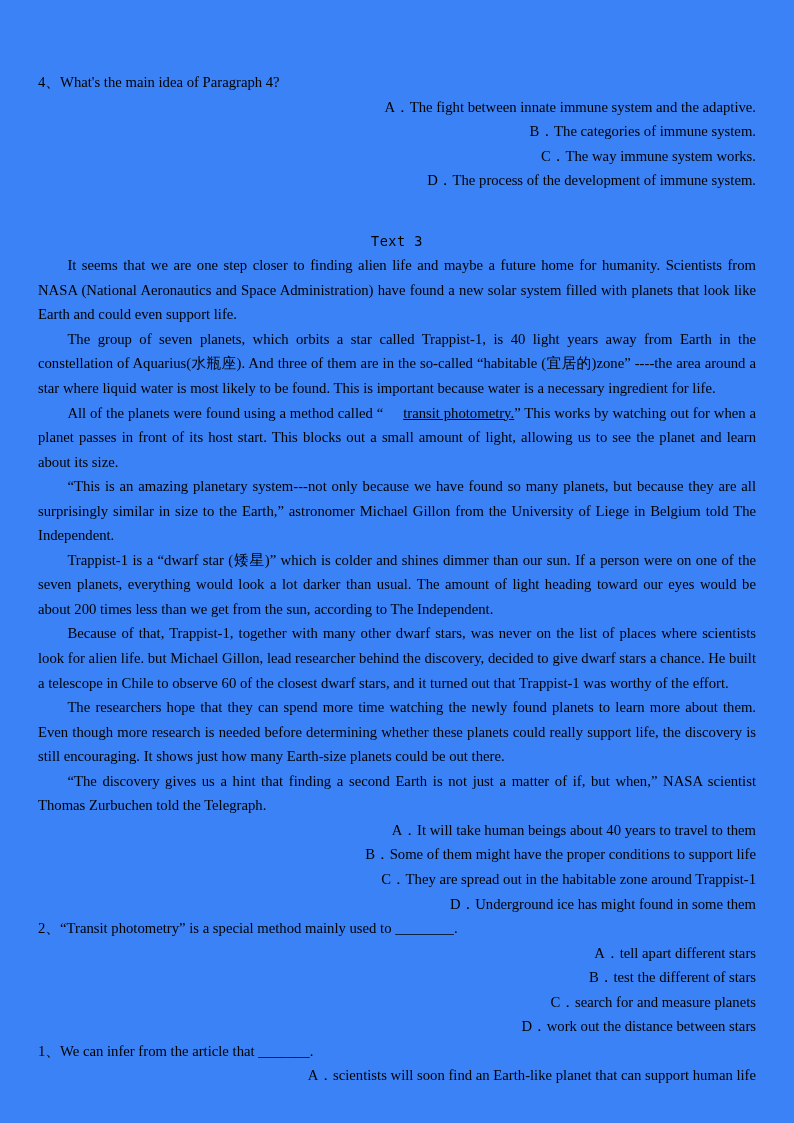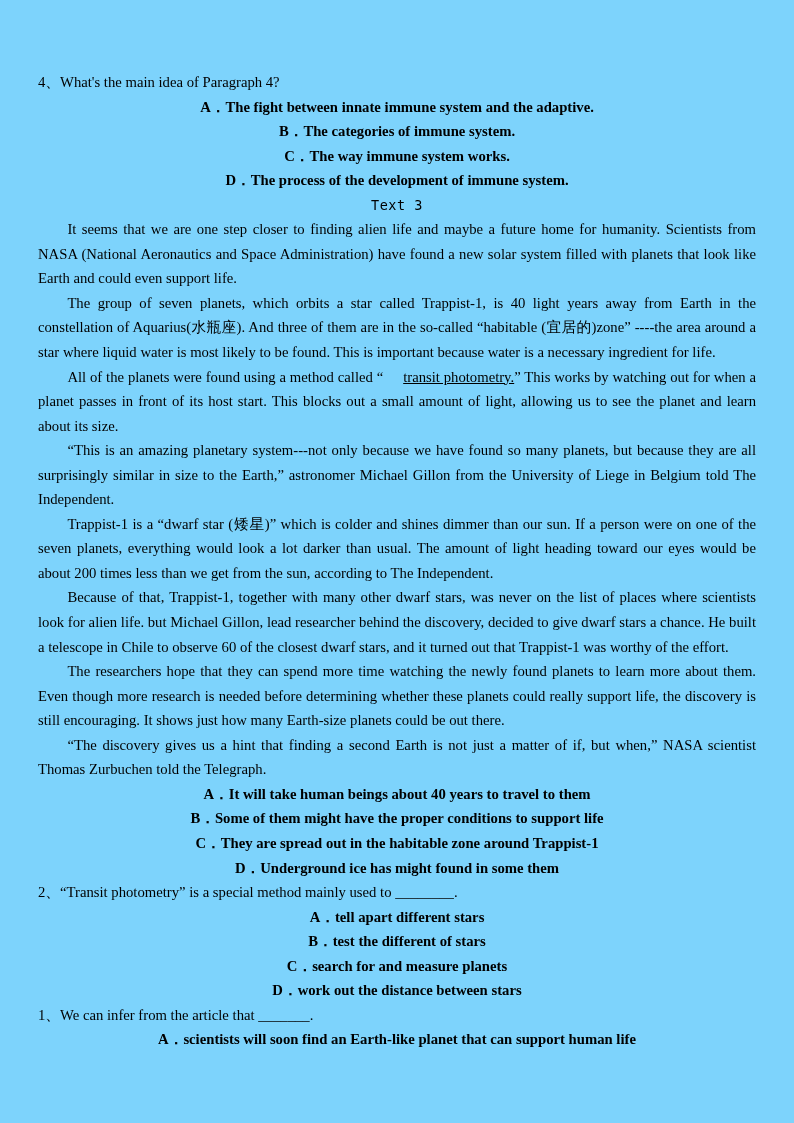--- a/index.html
+++ b/index.html
@@ -2,39 +2,40 @@
 <html><head>
 <meta charset="utf-8">
 <style>
   * { margin: 0; padding: 0; box-sizing: border-box; }
   html, body { background: #ffffff; }
   .page {
     position: relative;
     width: 794px;
     height: 1123px;
     margin: 0 auto;
-    background: #7dd3fc;
+    background: #3b82f6;
     padding: 70px 38px 0 38px;
     font-family: "Liberation Serif", serif;
     font-size: 14.7px;
     line-height: 24.55px;
     color: #000000;
     overflow: hidden;
   }
   .q-line { text-align: left; }
-  .opt-line { text-align: center; font-weight: bold; }
+  .opt-line { text-align: right; }
   .para {
     text-align: justify;
     text-indent: 2em;
   }
   .heading {
     text-align: center;
     font-family: "DejaVu Sans Mono", monospace;
     font-size: 13.5px;
     letter-spacing: 0.5px;
+    margin-top: 36px;
   }
   .u { text-decoration: underline; padding-left: 20px; }
 </style>
 </head>
 <body>
 
 <div class="page">
 
   <div class="q-line">4、What's the main idea of Paragraph 4?</div>
   <div class="opt-line">A．The fight between innate immune system and the adaptive.</div>

